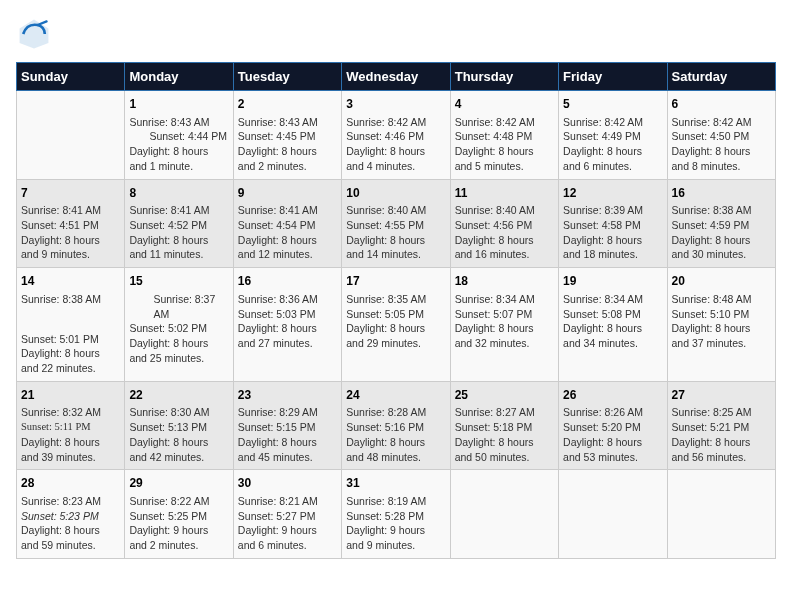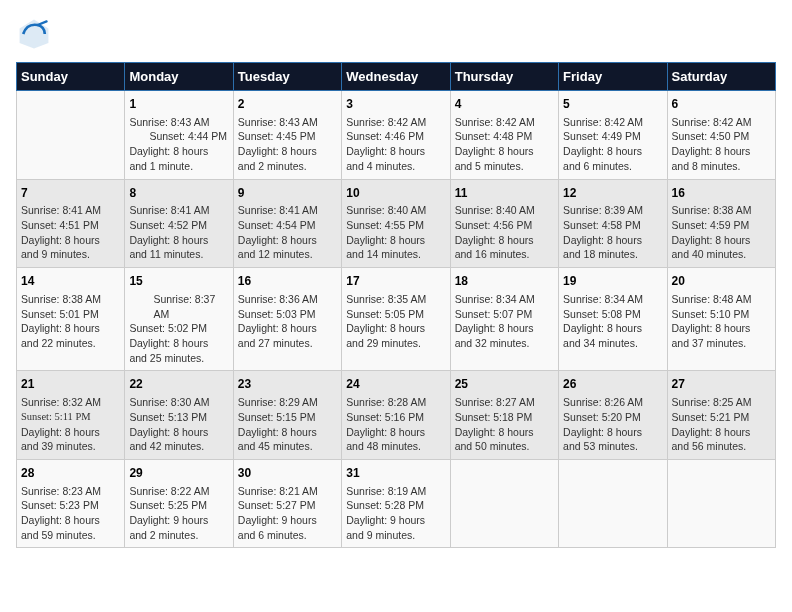--- a/index.html
+++ b/index.html
@@ -207,28 +207,28 @@
           <span class="cell-text" style="display: block;">Sunrise: 8:39 AM</span>
           <span class="cell-text" style="display: block;">Sunset: 4:58 PM</span>
           <span class="cell-text" style="display: block;">Daylight: 8 hours</span>
           <span class="cell-text" style="display: block;">and 18 minutes.</span>
         </td>
         <td>
           <span class="day-num">16</span>
           <span class="cell-text" style="display: block;">Sunrise: 8:38 AM</span>
           <span class="cell-text" style="display: block;">Sunset: 4:59 PM</span>
           <span class="cell-text" style="display: block;">Daylight: 8 hours</span>
-          <span class="cell-text" style="display: block;">and 40 minutes.</span>
+          <span class="cell-text" style="display: block;">and 30 minutes.</span>
         </td>
       </tr>
       <tr>
         <td>
           <span class="day-num">14</span>
           <span class="cell-text" style="display: block;">Sunrise: 8:38 AM</span>
-          <span class="cell-text" style="display: block;">Sunset: 5:01 PM</span>
+          <span class="cell-text" style="display: block; margin-top: 25px;">Sunset: 5:01 PM</span>
           <span class="cell-text" style="display: block;">Daylight: 8 hours</span>
           <span class="cell-text" style="display: block;">and 22 minutes.</span>
         </td>
         <td>
           <span class="day-num">15</span>
           <span class="cell-text" style="display: block; margin-left: 24px;">Sunrise: 8:37 AM</span>
           <span class="cell-text" style="display: block;">Sunset: 5:02 PM</span>
           <span class="cell-text" style="display: block;">Daylight: 8 hours</span>
           <span class="cell-text" style="display: block;">and 25 minutes.</span>
         </td>
@@ -316,21 +316,21 @@
           <span class="cell-text" style="display: block;">Sunrise: 8:25 AM</span>
           <span class="cell-text" style="display: block;">Sunset: 5:21 PM</span>
           <span class="cell-text" style="display: block;">Daylight: 8 hours</span>
           <span class="cell-text" style="display: block;">and 56 minutes.</span>
         </td>
       </tr>
       <tr>
         <td>
           <span class="day-num">28</span>
           <span class="cell-text" style="display: block;">Sunrise: 8:23 AM</span>
-          <span class="cell-text" style="display: block;">Sunset: 5:23 PM</span>
+          <span class="cell-text" style="display: block; font-style: italic;">Sunset: 5:23 PM</span>
           <span class="cell-text" style="display: block;">Daylight: 8 hours</span>
           <span class="cell-text" style="display: block;">and 59 minutes.</span>
         </td>
         <td>
           <span class="day-num">29</span>
           <span class="cell-text" style="display: block;">Sunrise: 8:22 AM</span>
           <span class="cell-text" style="display: block;">Sunset: 5:25 PM</span>
           <span class="cell-text" style="display: block;">Daylight: 9 hours</span>
           <span class="cell-text" style="display: block;">and 2 minutes.</span>
         </td>

